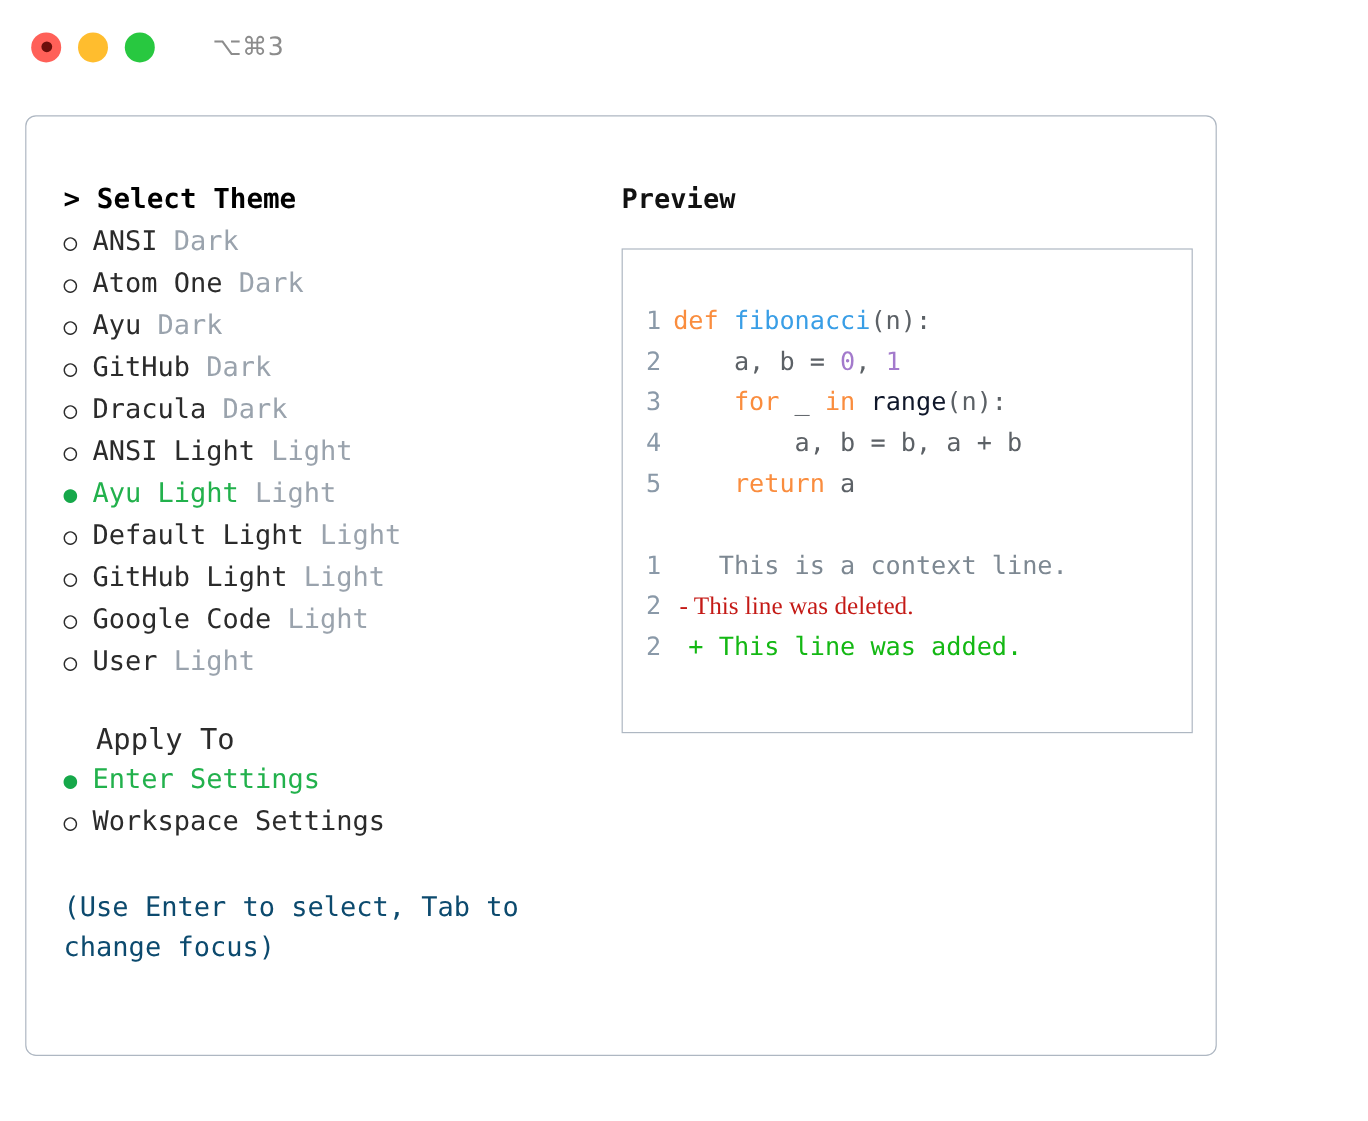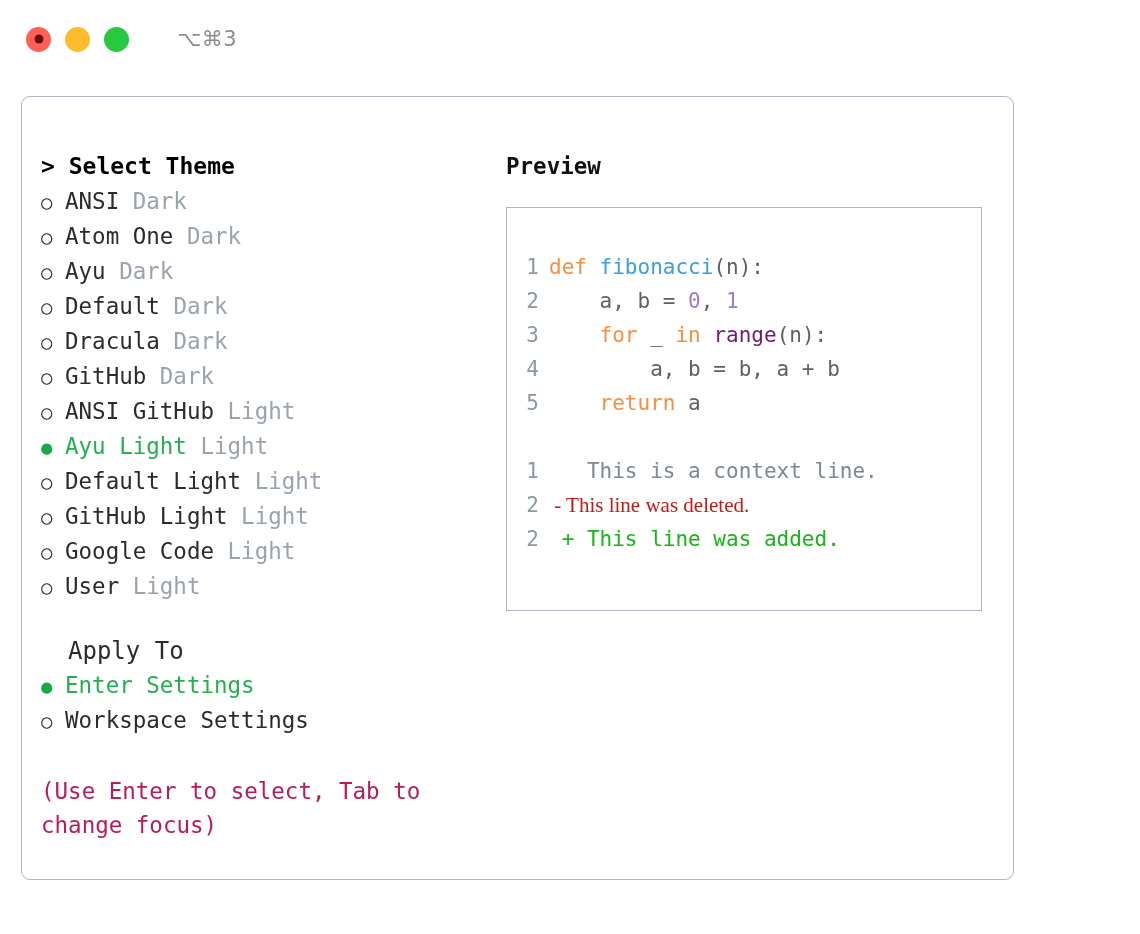--- a/index.html
+++ b/index.html
@@ -75,21 +75,21 @@
     width: 993px;
     height: 784px;
     border: 1.6px solid #aeb7c2;
     border-radius: 9px;
     box-sizing: border-box;
     background: #ffffff;
   }
 
   #panel-inner {
     position: absolute;
-    left: 4px; top: 0;
+    left: 16px; top: 0;
     width: 100%;
     height: 100%;
   }
 
   
   #left-col {
     position: absolute;
     left: 15px;
     top: 52px;
     width: 430px;
@@ -126,21 +126,21 @@
     line-height: 34px;
     color: #2b2b2b;
     white-space: pre;
     margin-top: 30px;
     padding-left: 27px;
   }
   #hint {
     margin-top: 36px;
     font-size: 22.5px;
     line-height: 34px;
-    color: #be185d;
+    color: #0c4a6e;
     width: 400px;
   }
 
   
   #right-col {
     position: absolute;
     left: 480px;
     top: 52px;
     width: 500px;
   }
@@ -174,21 +174,21 @@
     width: 18px;
     text-align: right;
     margin-right: 10px;
   }
   .blank-line { height: 34px; }
 
   
   .kw   { color: #FA8D3E; margin-top: 19px; }
   .fn   { color: #399EE6; }
   .num  { color: #A37ACC; }
-  .call { color: #701a75; }
+  .call { color: #0f172a; }
   .plain{ color: #5C6166; }
   .punc { color: #5C6166; }
 
   
   .d-ctx { color: #7d8892; }
   .d-del { color: #C41A16; font-family: Liberation Serif, serif; }
   .d-add { color: #14B814; }
 </style>
 </head>
 <body>
@@ -208,24 +208,23 @@
     <div id="panel-inner">
 
       <div id="left-col">
 
         <div id="section-title">&gt; Select Theme</div>
 
         <div id="theme-list">
             <div class="row"><span class="marker">○</span><span class="theme-name">ANSI </span><span class="theme-kind">Dark</span></div>
             <div class="row"><span class="marker">○</span><span class="theme-name">Atom One </span><span class="theme-kind">Dark</span></div>
             <div class="row"><span class="marker">○</span><span class="theme-name">Ayu </span><span class="theme-kind">Dark</span></div>
-            <div class="row"><span class="marker">○</span><span class="theme-name">Default </span><span class="theme-kind">Dark</span></div>
+            <div class="row"><span class="marker">○</span><span class="theme-name">GitHub </span><span class="theme-kind">Dark</span></div>
             <div class="row"><span class="marker">○</span><span class="theme-name">Dracula </span><span class="theme-kind">Dark</span></div>
-            <div class="row"><span class="marker">○</span><span class="theme-name">GitHub </span><span class="theme-kind">Dark</span></div>
-            <div class="row"><span class="marker">○</span><span class="theme-name">ANSI GitHub </span><span class="theme-kind">Light</span></div>
+            <div class="row"><span class="marker">○</span><span class="theme-name">ANSI Light </span><span class="theme-kind">Light</span></div>
             <div class="row selected"><span class="marker">●</span><span class="theme-name">Ayu Light </span><span class="theme-kind">Light</span></div>
             <div class="row"><span class="marker">○</span><span class="theme-name">Default Light </span><span class="theme-kind">Light</span></div>
             <div class="row"><span class="marker">○</span><span class="theme-name">GitHub Light </span><span class="theme-kind">Light</span></div>
             <div class="row"><span class="marker">○</span><span class="theme-name">Google Code </span><span class="theme-kind">Light</span></div>
             <div class="row"><span class="marker">○</span><span class="theme-name">User </span><span class="theme-kind">Light</span></div>
           </div>
 
         <div id="apply-heading">Apply To</div>
 
         <div id="apply-list">

